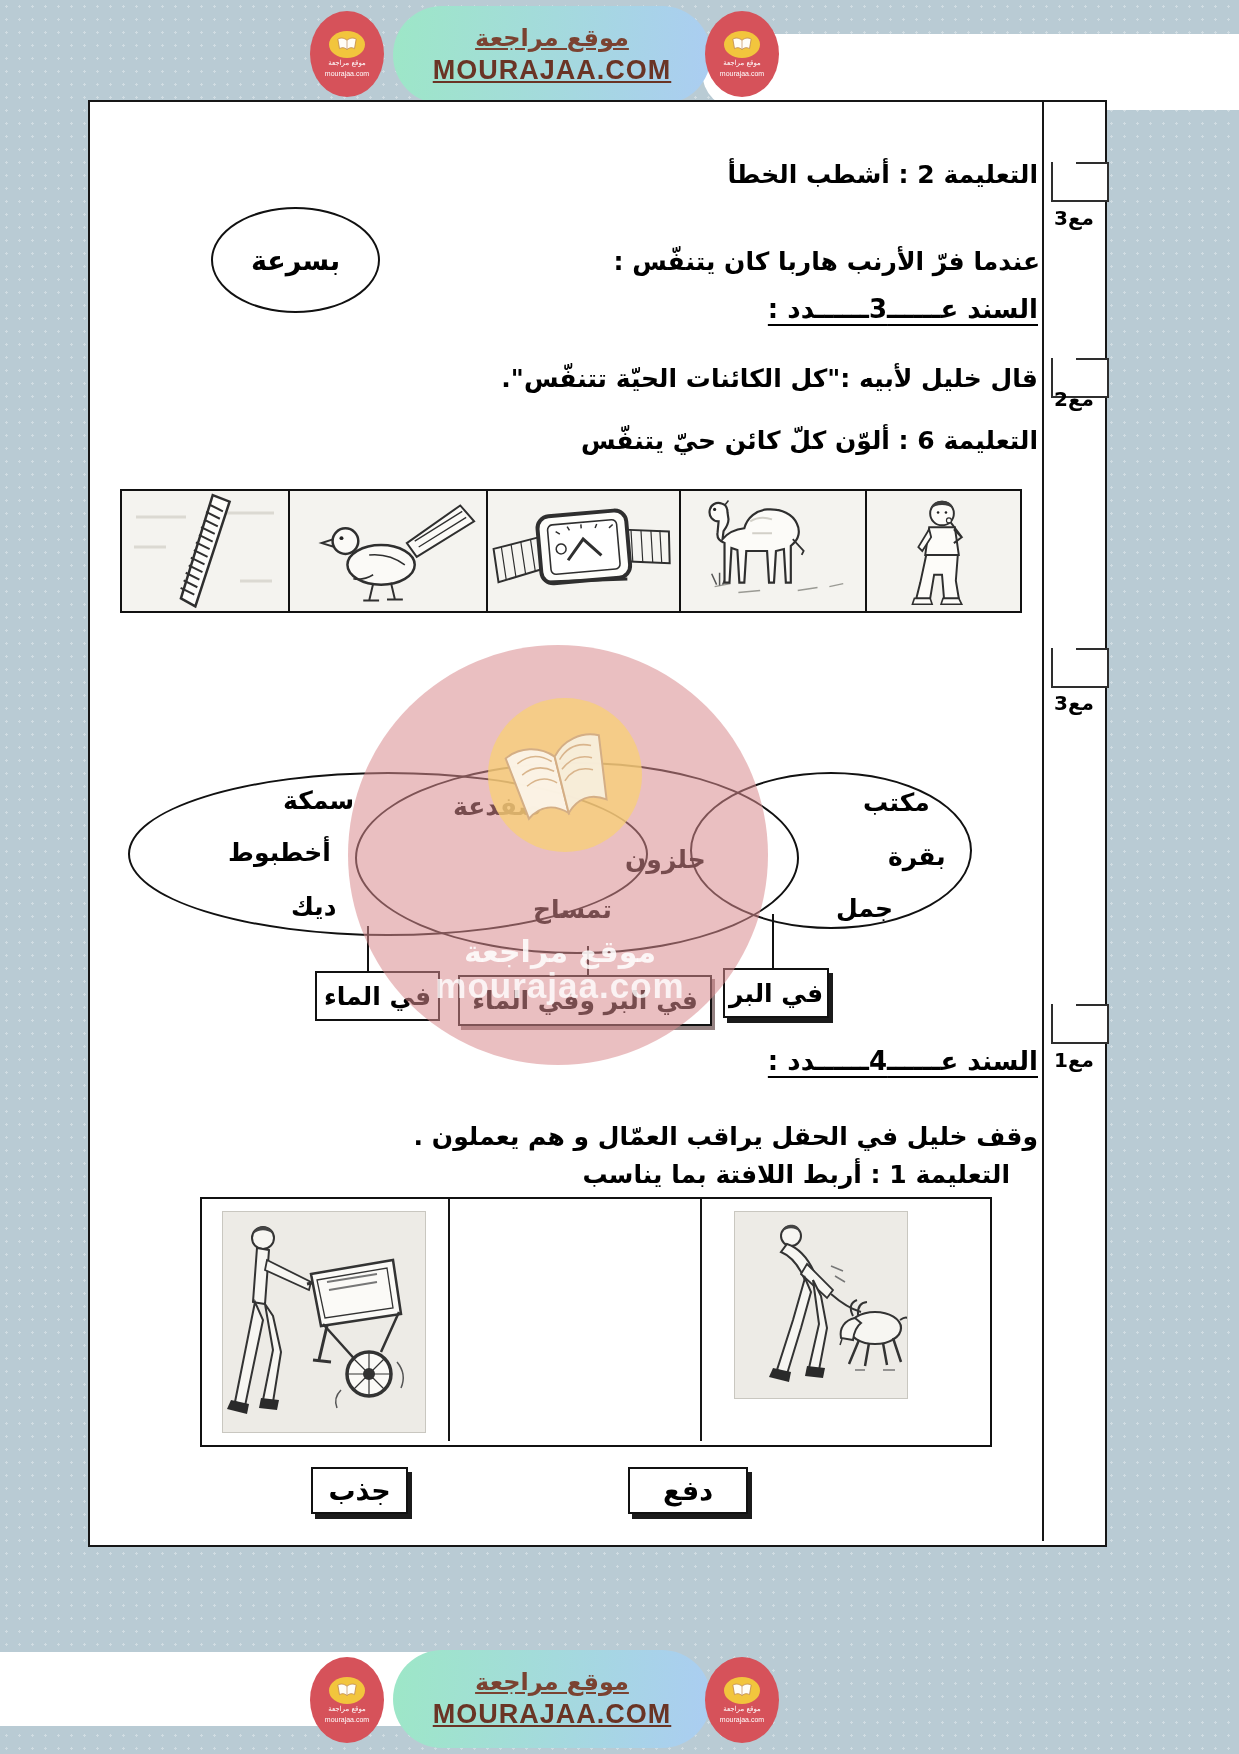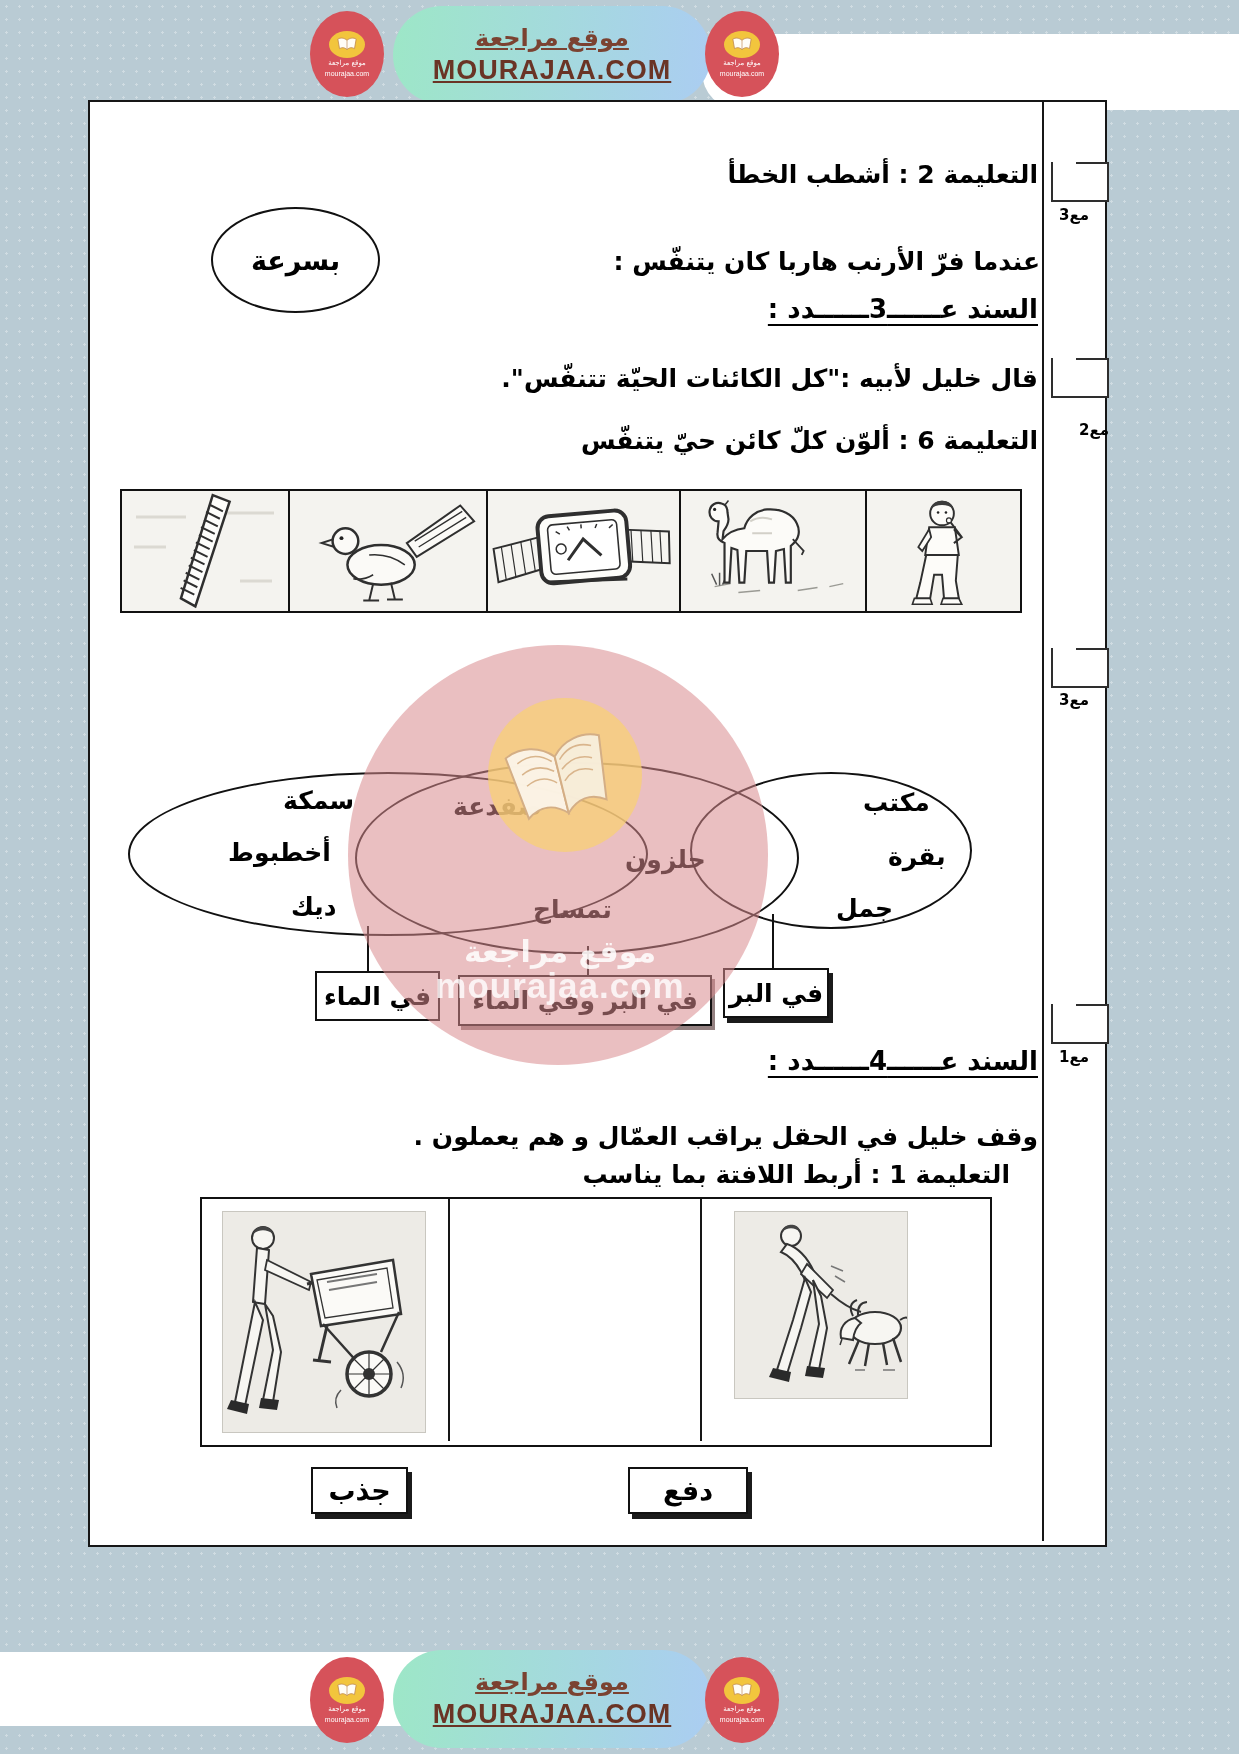--- a/index.html
+++ b/index.html
@@ -21,21 +21,21 @@
   .badge{position:absolute;width:74px;height:86px;border-radius:50%;background:#d6525a;
     display:flex;flex-direction:column;align-items:center;justify-content:center;gap:2px;z-index:2;}
   .badge-oval{width:36px;height:27px;border-radius:50%;background:#f2c53d;
     display:flex;align-items:center;justify-content:center;}
   .badge-l1{font-size:7px;color:#fff;direction:rtl;line-height:1.1;}
   .badge-l2{font-size:7px;color:#fff;line-height:1.1;font-family:"Liberation Sans",sans-serif;}
   .paper{position:absolute;left:88px;top:100px;width:1015px;height:1443px;background:#fff;border:2px solid #161616;}
   .vline{position:absolute;width:0;border-left:2px solid #161616;}
   .score-box{position:absolute;left:1051px;width:54px;height:38px;border:2px solid #2e2e2e;border-top:none;background:#fff;}
   .score-box::after{content:"";position:absolute;top:0;right:-2px;width:62%;height:2px;background:#2e2e2e;}
-  .mark{position:absolute;left:1043px;width:62px;text-align:center;font-weight:bold;font-size:15px;direction:rtl;color:#000;}
+  .mark{position:absolute;left:1043px;width:62px;text-align:center;font-weight:bold;font-size:20px;direction:rtl;color:#000;}
   .artext{position:absolute;direction:rtl;font-weight:bold;color:#000;white-space:nowrap;font-size:25px;}
   .underlined{text-decoration:underline;text-decoration-thickness:2px;text-underline-offset:6px;}
   .opt-oval{position:absolute;border:2.5px solid #111;border-radius:50%;background:#fff;
     display:flex;align-items:center;justify-content:center;font-weight:bold;font-size:27px;direction:rtl;}
   .img-row{position:absolute;left:120px;top:489px;width:902px;height:124px;border:2px solid #111;
     display:flex;box-sizing:border-box;background:#fff;}
   .img-cell{height:100%;border-left:2px solid #111;box-sizing:border-box;background:#f4f3ef;overflow:hidden;}
   .img-cell:first-child{border-left:none;}
   .img-cell svg{width:100%;height:100%;display:block;}
   .venn{position:absolute;border:2px solid #111;border-radius:50%;}
@@ -92,21 +92,21 @@
     <div class="badge-l1">موقع مراجعة</div>
     <div class="badge-l2">mourajaa.com</div>
   </div>
 
   <div class="paper"></div>
   <div class="vline" style="left:1042px;top:102px;height:1439px;"></div>
 
   <div class="score-box" style="top:162px;"></div>
   <div class="mark" style="top:206px;">مع3</div>
   <div class="score-box" style="top:358px;"></div>
-  <div class="mark" style="top:421px;padding-left:20px;">مع2</div>
+  <div class="mark" style="top:387px;">مع2</div>
   <div class="score-box" style="top:648px;"></div>
   <div class="mark" style="top:691px;">مع3</div>
   <div class="score-box" style="top:1004px;"></div>
   <div class="mark" style="top:1048px;">مع1</div>
 
   <div class="artext" style="right:201px;top:160px;">التعليمة 2 :  أشطب الخطأ</div>
   <div class="artext" style="right:199px;top:247px;">عندما فرّ الأرنب هاربا كان يتنفّس  :</div>
 
   <div class="opt-oval" style="left:211px;top:207px;width:165px;height:102px;">
     <span>بسرعة</span>

